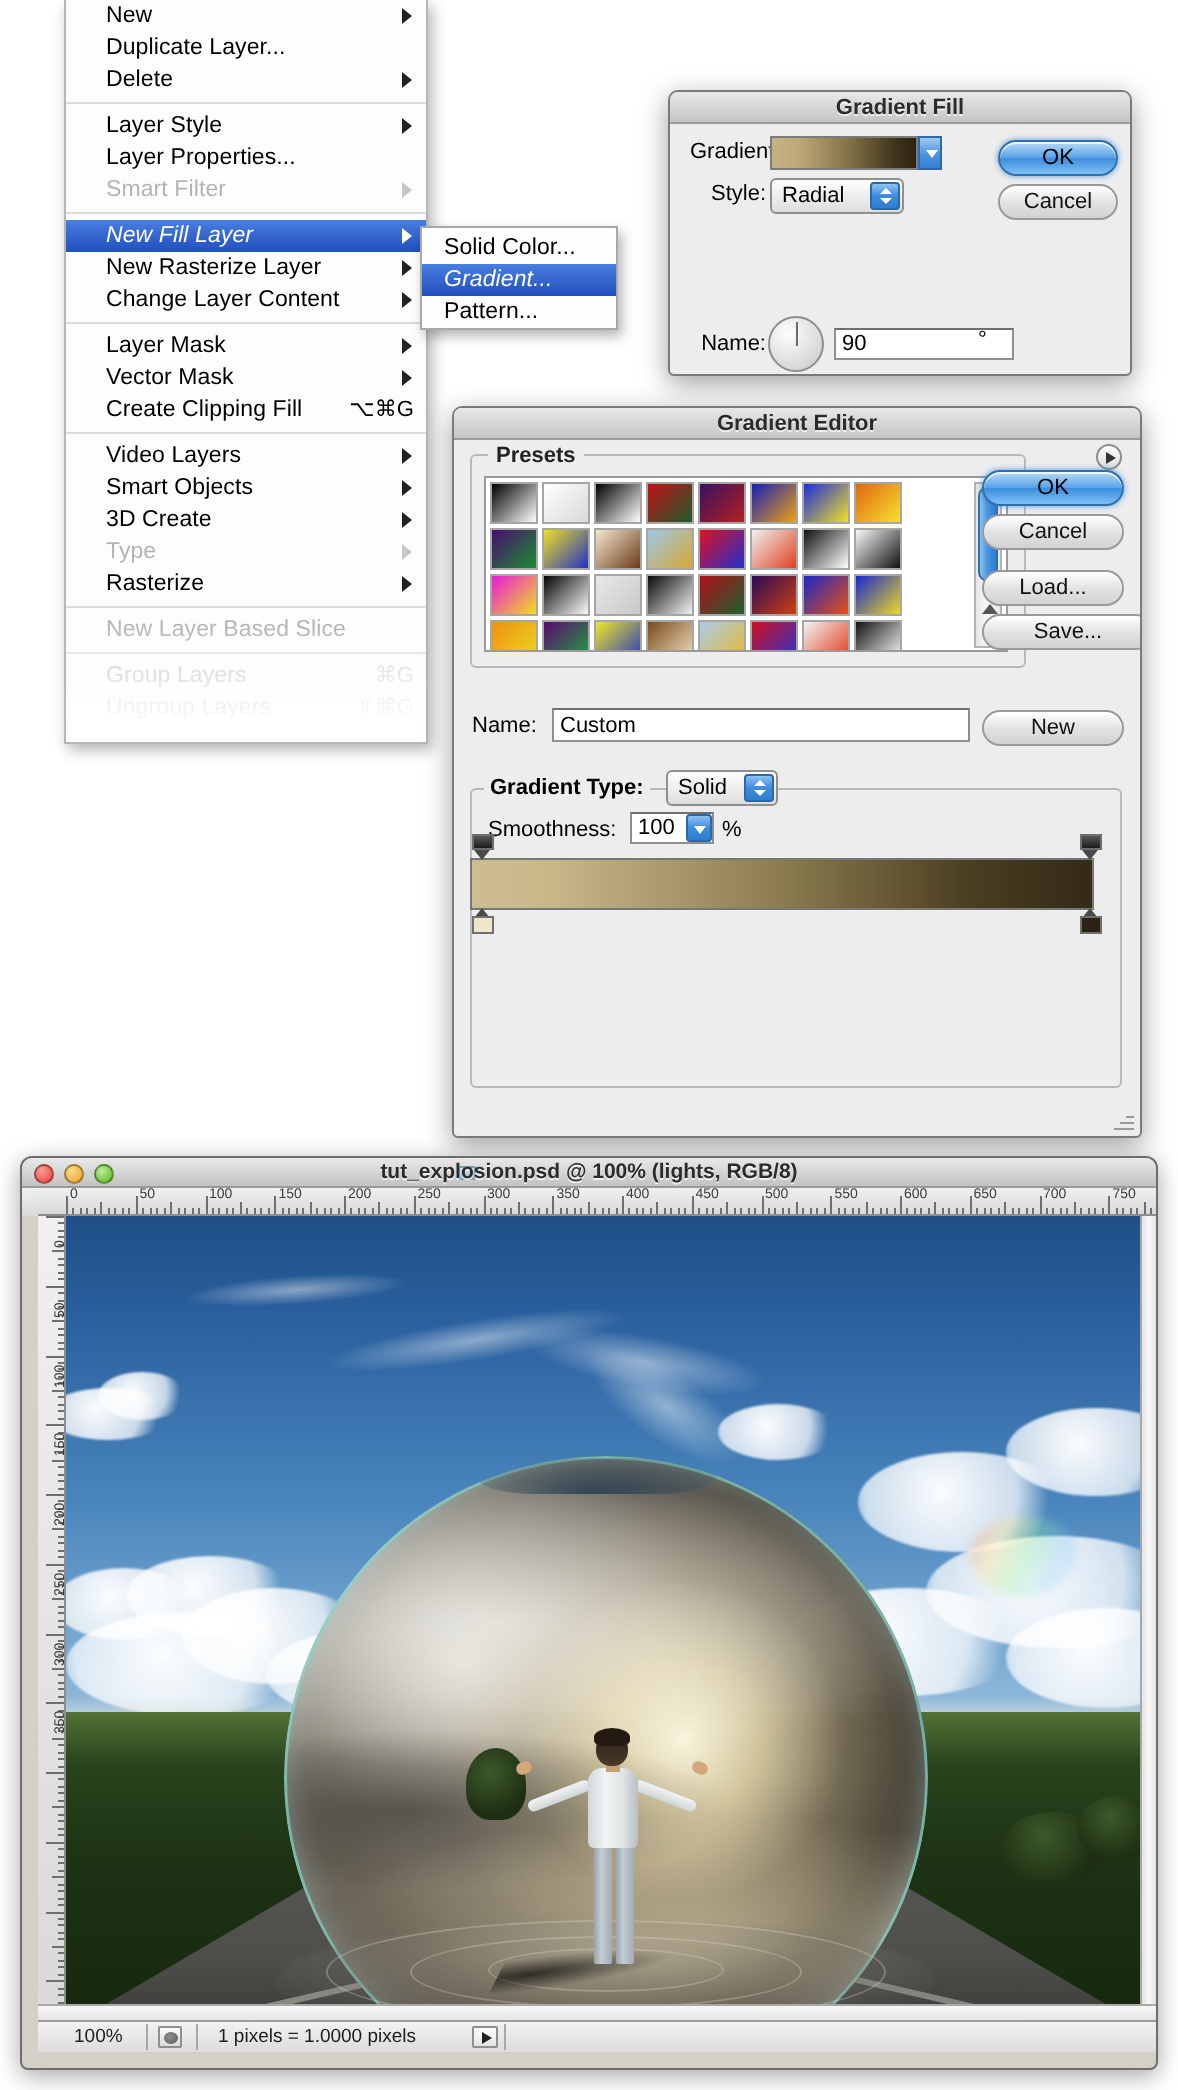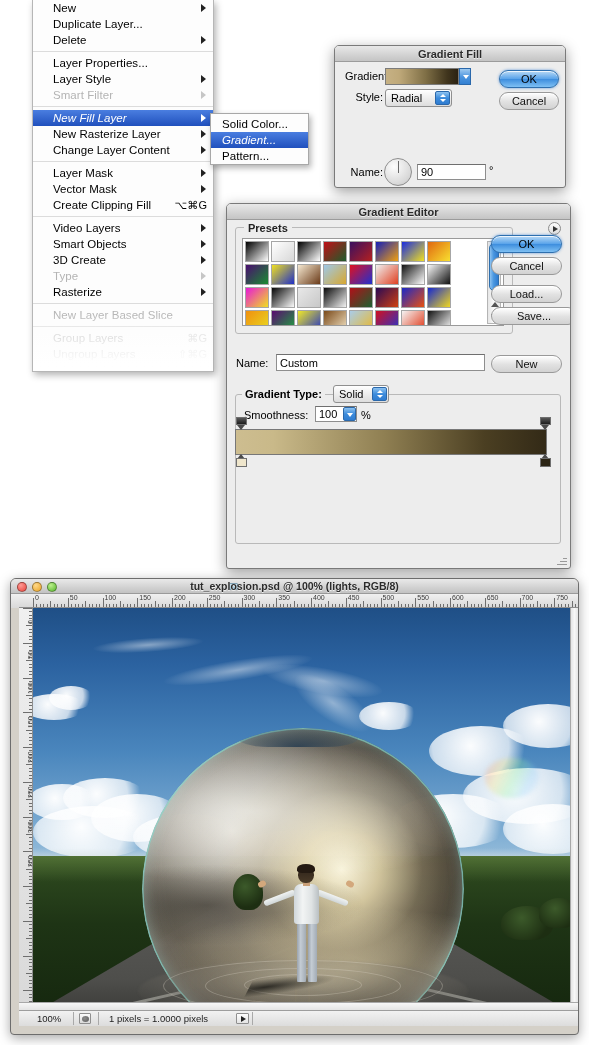--- a/index.html
+++ b/index.html
@@ -482,22 +482,22 @@
 <body>
 
 <div id="root">
 
   <div id="layer-menu">
     <div id="menu-items">
         <div class="menu-item"><span>New</span><span class="arrow"></span></div>
         <div class="menu-item"><span>Duplicate Layer...</span></div>
         <div class="menu-item"><span>Delete</span><span class="arrow"></span></div>
         <div class="menu-sep"></div>
+        <div class="menu-item"><span>Layer Style</span><span class="arrow"></span></div>
         <div class="menu-item"><span>Layer Properties...</span></div>
-        <div class="menu-item"><span>Layer Style</span><span class="arrow"></span></div>
         <div class="menu-item dis"><span>Smart Filter</span><span class="arrow"></span></div>
         <div class="menu-sep"></div>
         <div class="menu-item sel"><span>New Fill Layer</span><span class="arrow"></span></div>
         <div class="menu-item"><span>New Rasterize Layer</span><span class="arrow"></span></div>
         <div class="menu-item"><span>Change Layer Content</span><span class="arrow"></span></div>
         <div class="menu-sep"></div>
         <div class="menu-item"><span>Layer Mask</span><span class="arrow"></span></div>
         <div class="menu-item"><span>Vector Mask</span><span class="arrow"></span></div>
         <div class="menu-item"><span>Create Clipping Fill</span><span class="shortcut">⌥⌘G</span></div>
         <div class="menu-sep"></div>
@@ -531,21 +531,21 @@
     <div id="gf-swatch-btn"></div>
 
     <div class="lbl" style="position:absolute;left:10px;top:45px;width:38px;text-align:right;">Style:</div>
     <div class="popup" style="position:absolute;left:50px;top:43px;width:67px;">
       <span>Radial</span>
       <span class="pop-arrows"></span>
     </div>
 
     <div class="lbl" style="position:absolute;left:10px;top:120px;width:38px;text-align:right;">Name:</div>
     <div id="gf-angle-dial"></div>
-    <div class="field" style="position:absolute;left:82px;top:118px;width:69px;">90</div>
+    <div class="field" style="position:absolute;left:82px;top:118px;width:90px;">90</div>
     <div class="lbl" style="position:absolute;left:154px;top:118px;">°</div>
 
     <div class="btn default" style="position:absolute;left:164px;top:24px;width:60px;">OK</div>
     <div class="btn" style="position:absolute;left:164px;top:46px;width:60px;">Cancel</div>
   </div>
 
   <div class="dialog" id="gradient-editor">
     <div class="titlebar">Gradient Editor</div>
 
     <div class="group" id="presets-group">

